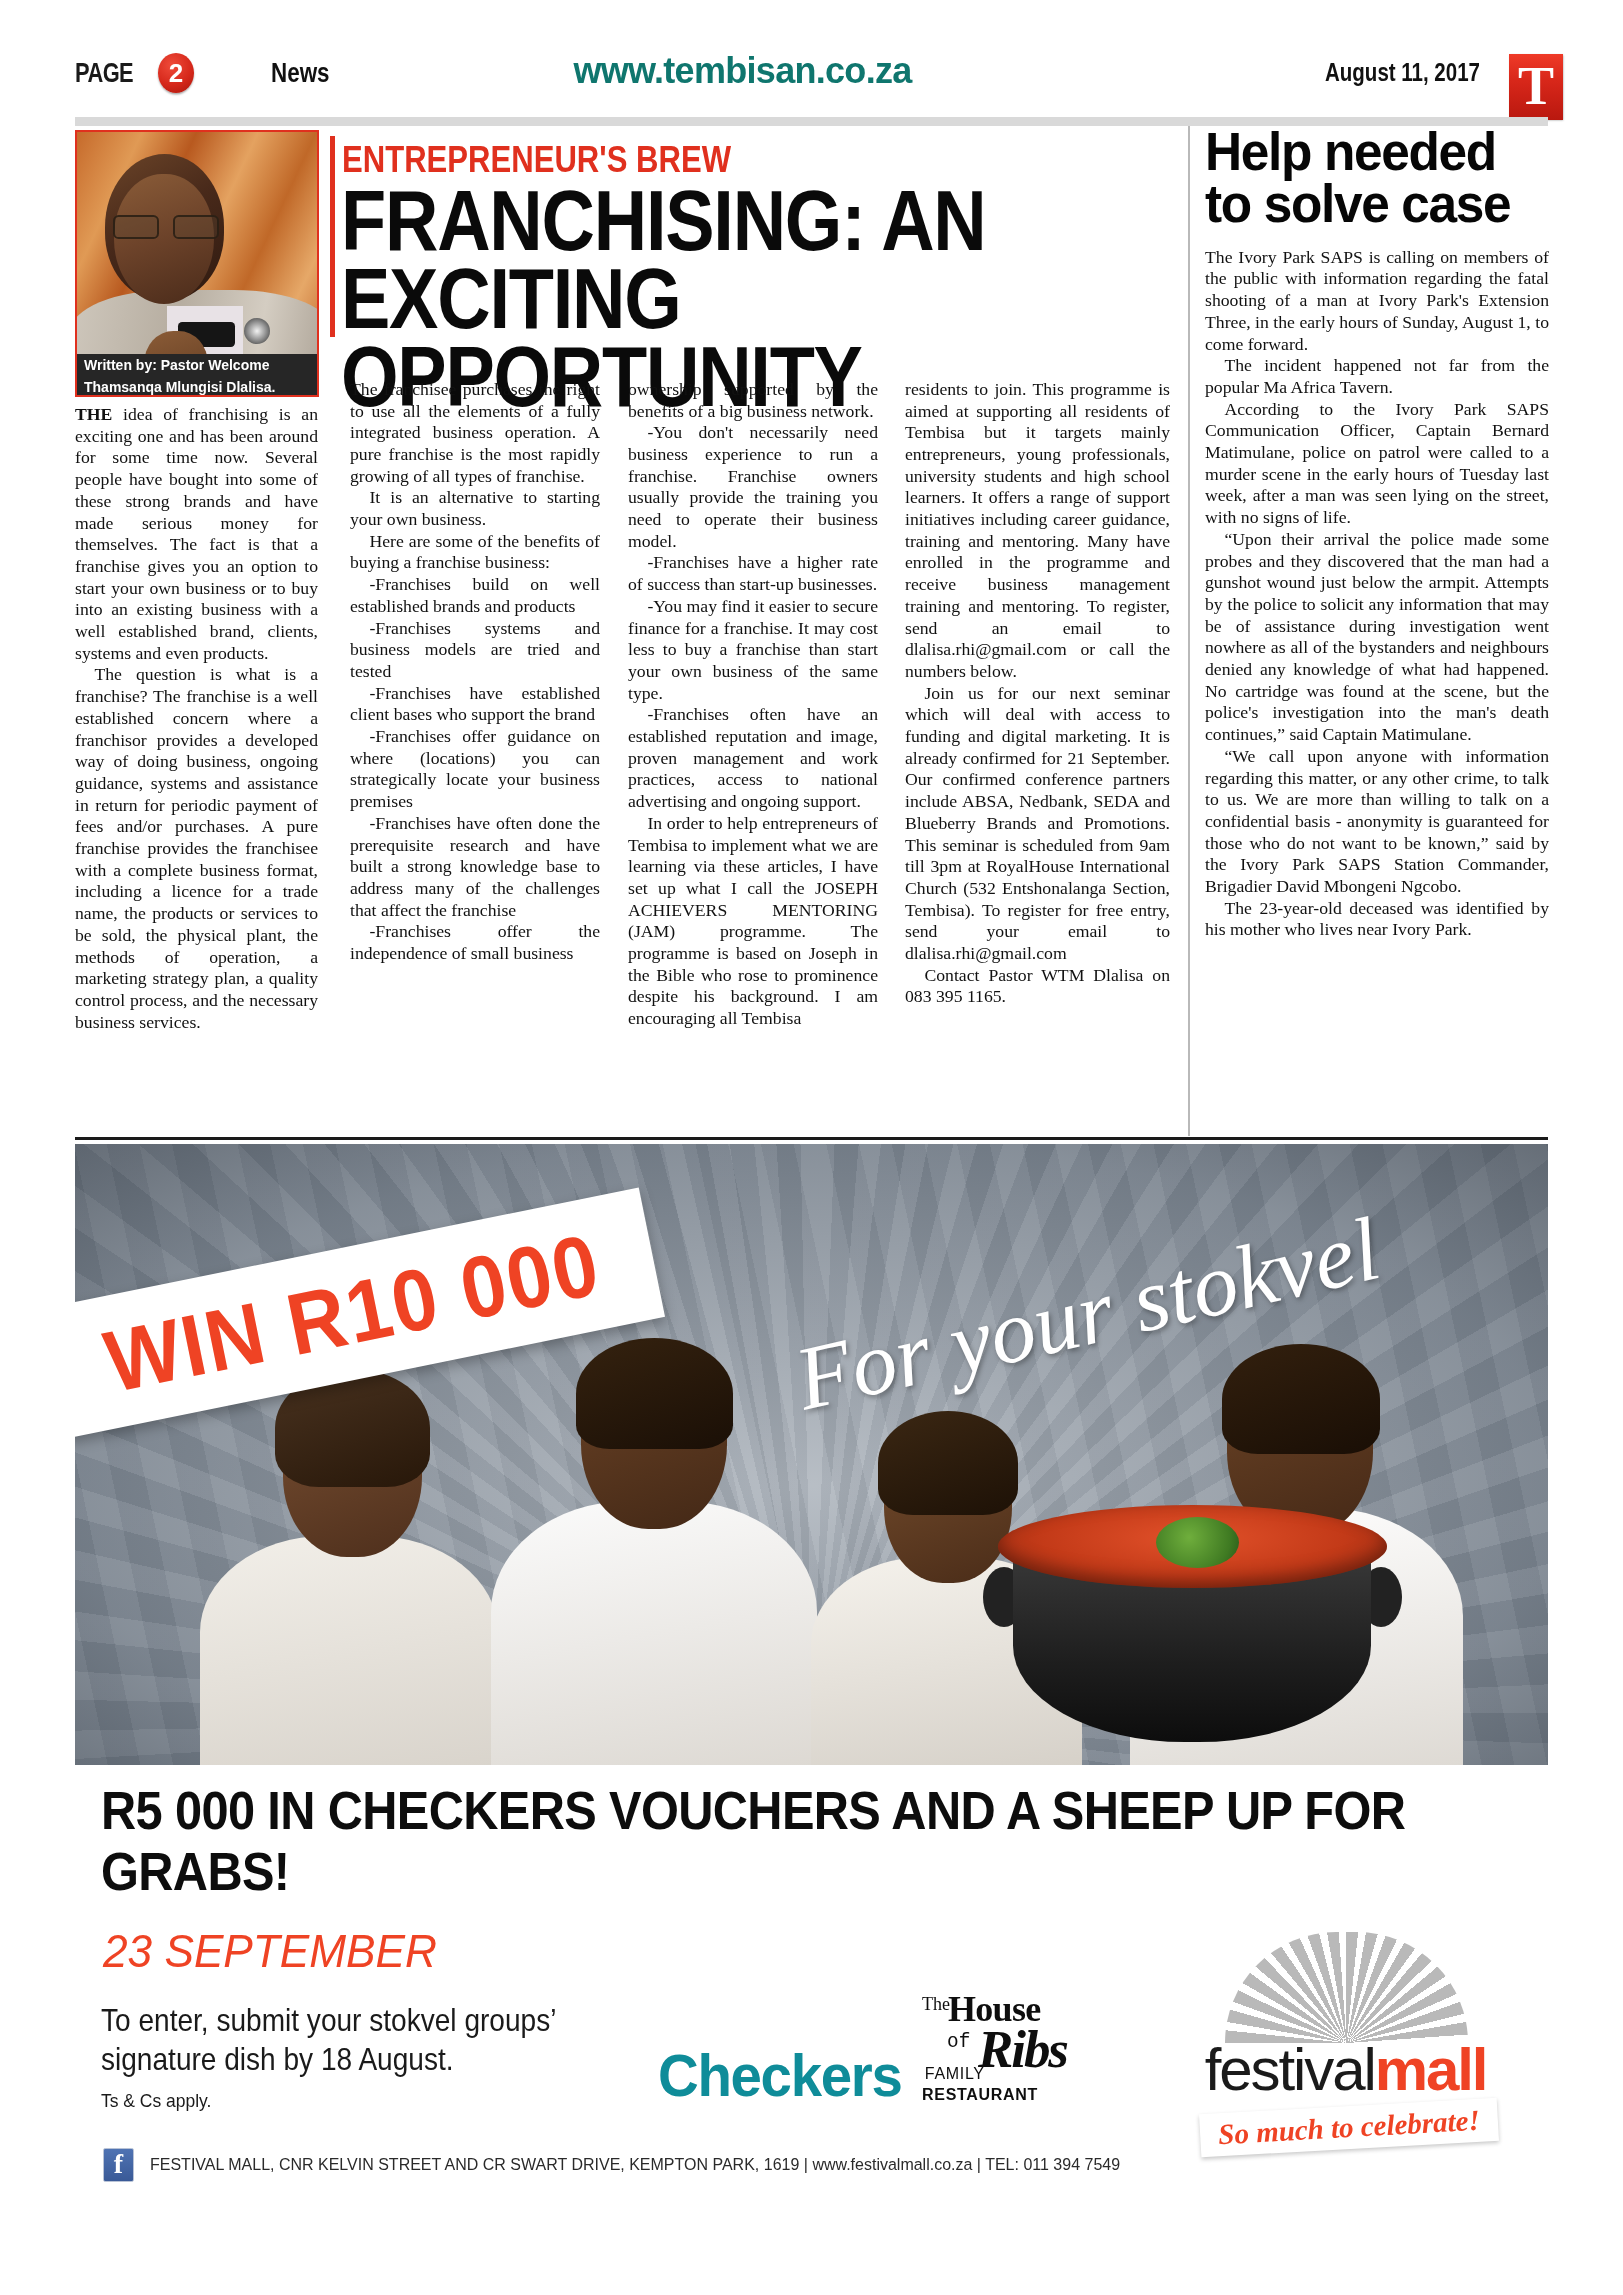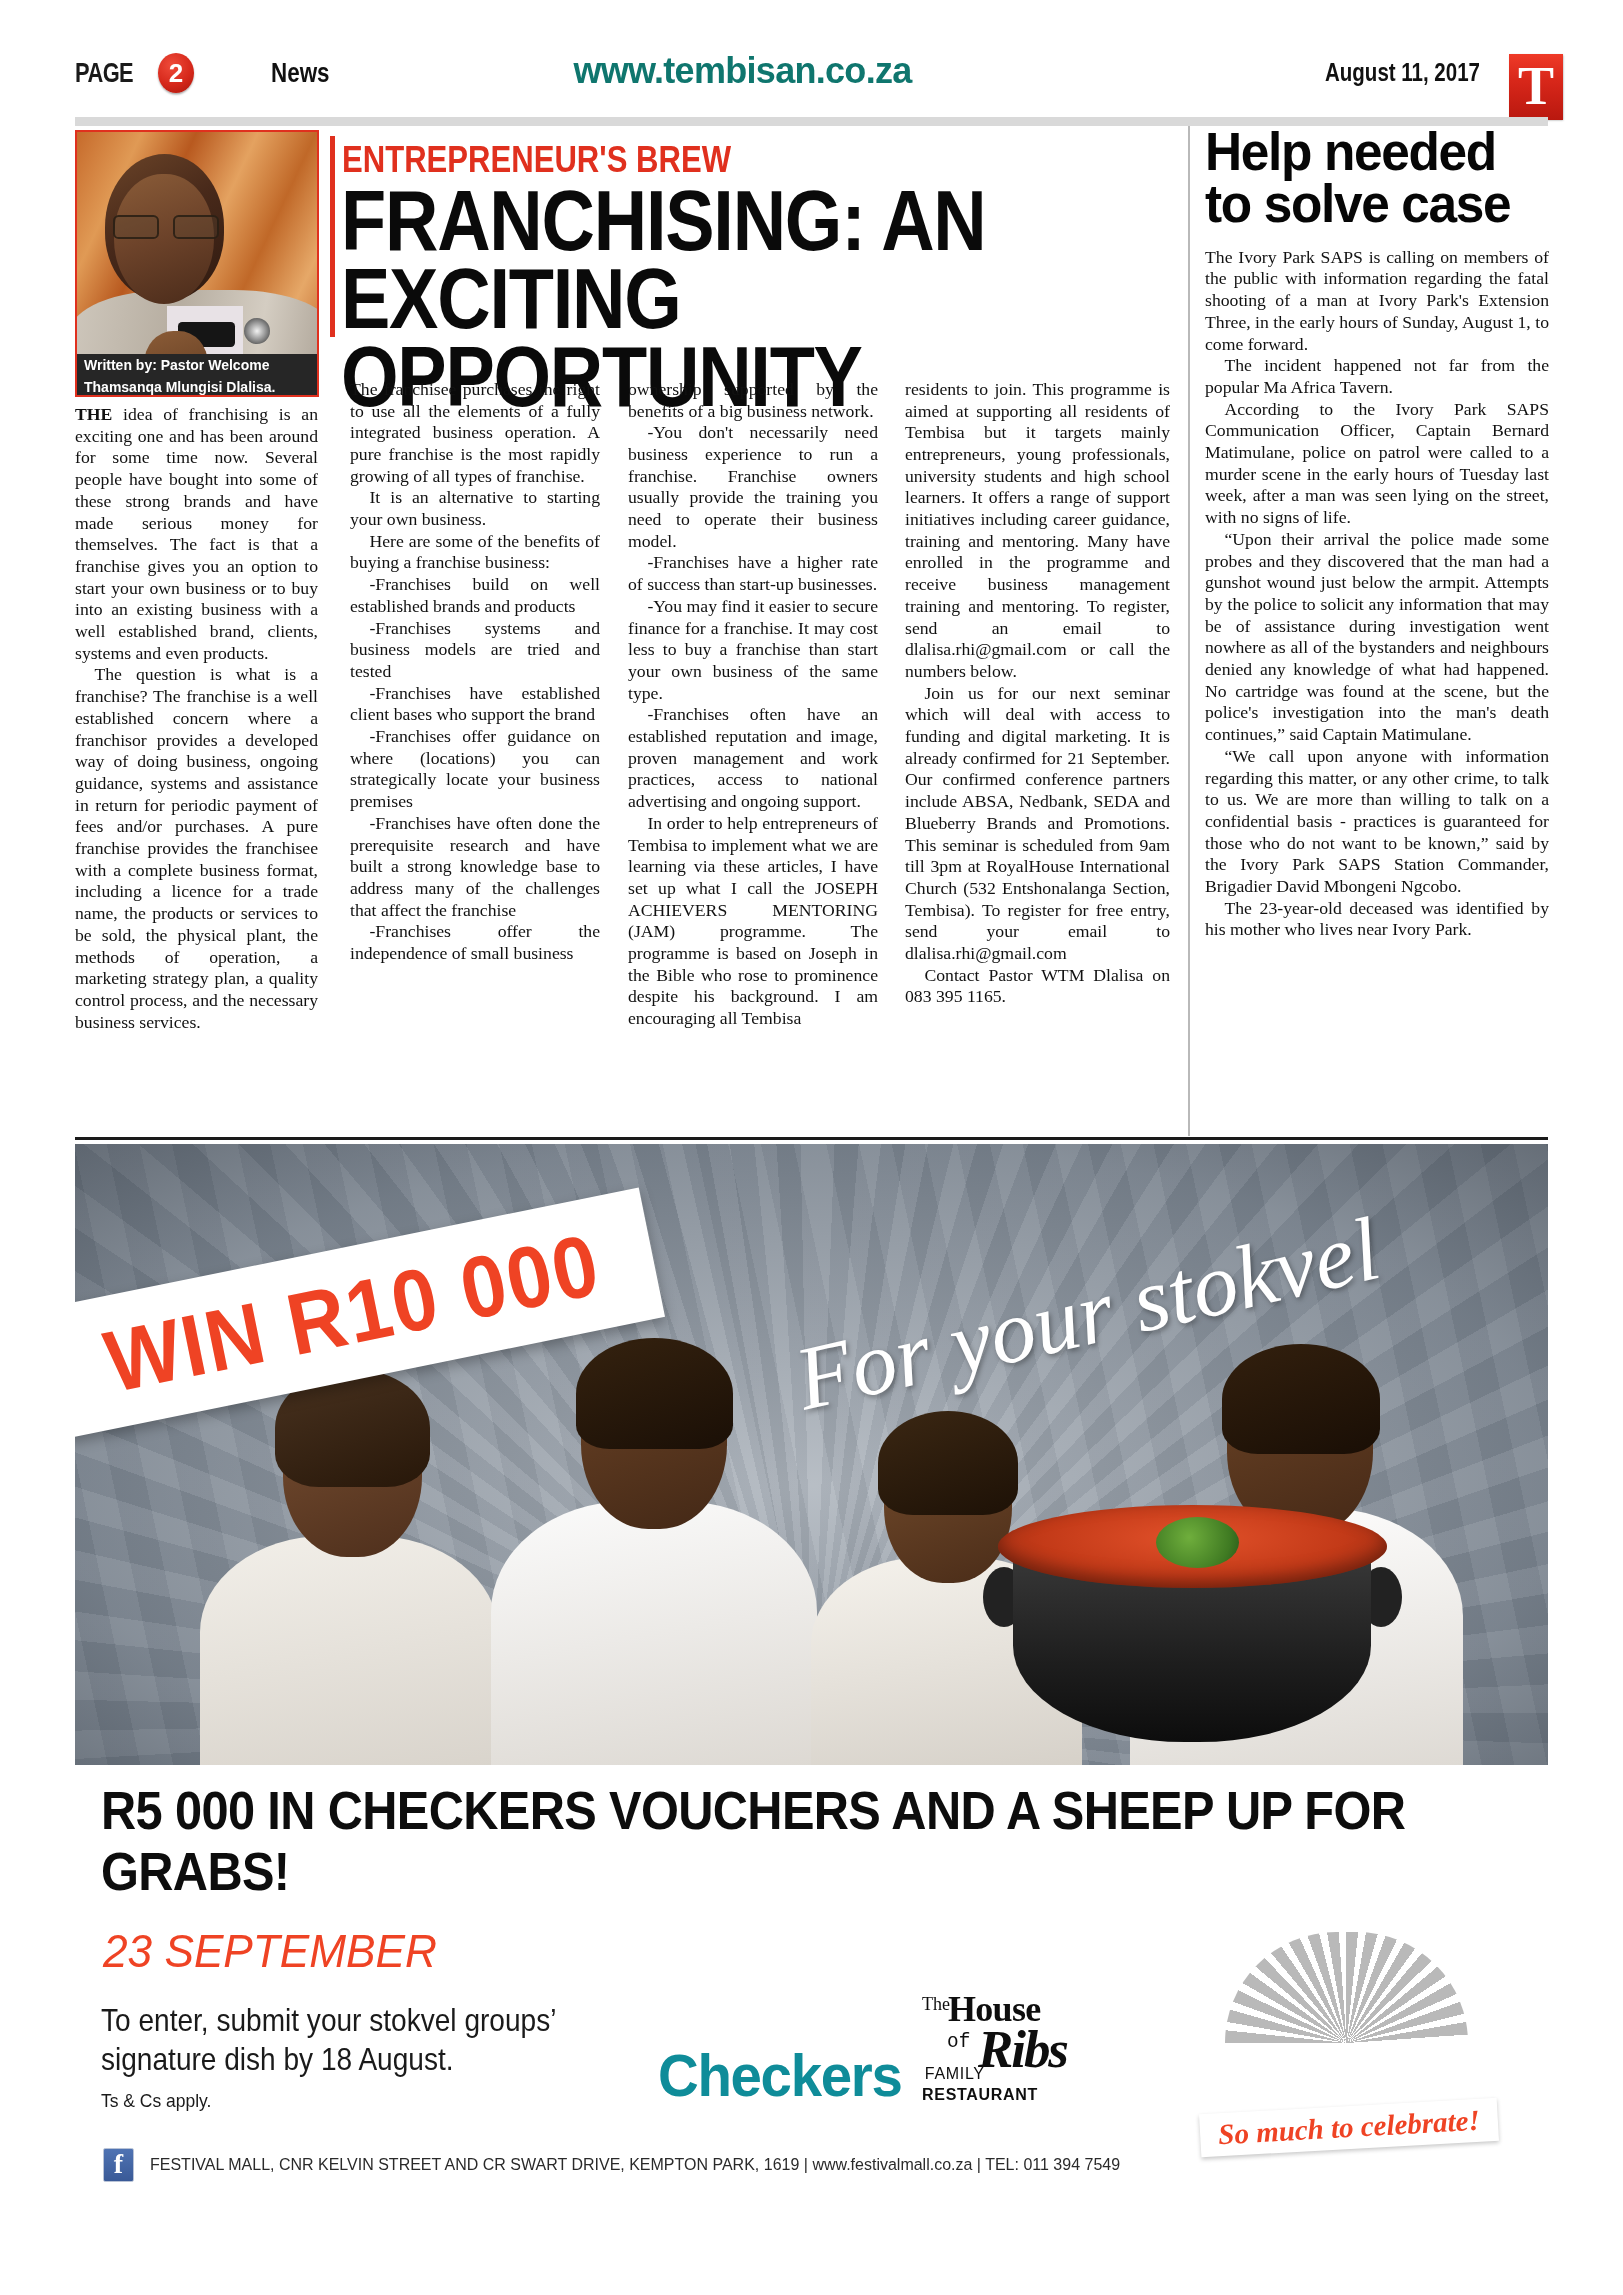--- a/index.html
+++ b/index.html
@@ -455,21 +455,21 @@
 
 <div class="divider-v"></div>
 
 <div class="sidebar">
   <h2 class="sb-headline">Help needed to solve case</h2>
   <div class="sb-body">
     <p class="noindent">The Ivory Park SAPS is calling on members of the public with information regarding the fatal shooting of a man at Ivory Park's Extension Three, in the early hours of Sunday, August 1, to come forward.</p>
     <p>The incident happened not far from the popular Ma Africa Tavern.</p>
     <p>According to the Ivory Park SAPS Communication Officer, Captain Bernard Matimulane, police on patrol were called to a murder scene in the early hours of Tuesday last week, after a man was seen lying on the street, with no signs of life.</p>
     <p>“Upon their arrival the police made some probes and they discovered that the man had a gunshot wound just below the armpit. Attempts by the police to solicit any information that may be of assistance during investigation went nowhere as all of the bystanders and neighbours denied any knowledge of what had happened. No cartridge was found at the scene, but the police's investigation into the man's death continues,” said Captain Matimulane.</p>
-    <p>“We call upon anyone with information regarding this matter, or any other crime, to talk to us. We are more than willing to talk on a confidential basis - practices is guaranteed for those who do not want to be known,” said by the Ivory Park SAPS Station Commander, Brigadier David Mbongeni Ngcobo.</p>
+    <p>“We call upon anyone with information regarding this matter, or any other crime, to talk to us. We are more than willing to talk on a confidential basis - anonymity is guaranteed for those who do not want to be known,” said by the Ivory Park SAPS Station Commander, Brigadier David Mbongeni Ngcobo.</p>
     <p>The 23-year-old deceased was identified by his mother who lives near Ivory Park.</p>
   </div>
 </div>
 
 <div class="article-rule-bottom"></div>
 
 <div class="advert">
 
   <div class="ad-hero">
     <div class="ad-rays"></div>
@@ -528,19 +528,22 @@
       <div class="lr-the">The</div>
       <div class="lr-house">House</div>
       <div class="lr-of">of</div>
       <div class="lr-ribs">Ribs</div>
       <div class="lr-family">FAMILY</div>
       <div class="lr-rest">RESTAURANT</div>
     </div>
 
     <div class="logo-festival">
       <div class="lf-fan"></div>
+      <div class="lf-word">
+        <span class="a">festival</span><span class="b">mall</span>
+      </div>
       <div class="lf-tag">
         <span>So much to celebrate!</span>
       </div>
     </div>
   </div>
 </div>
 
 
 </body></html>

